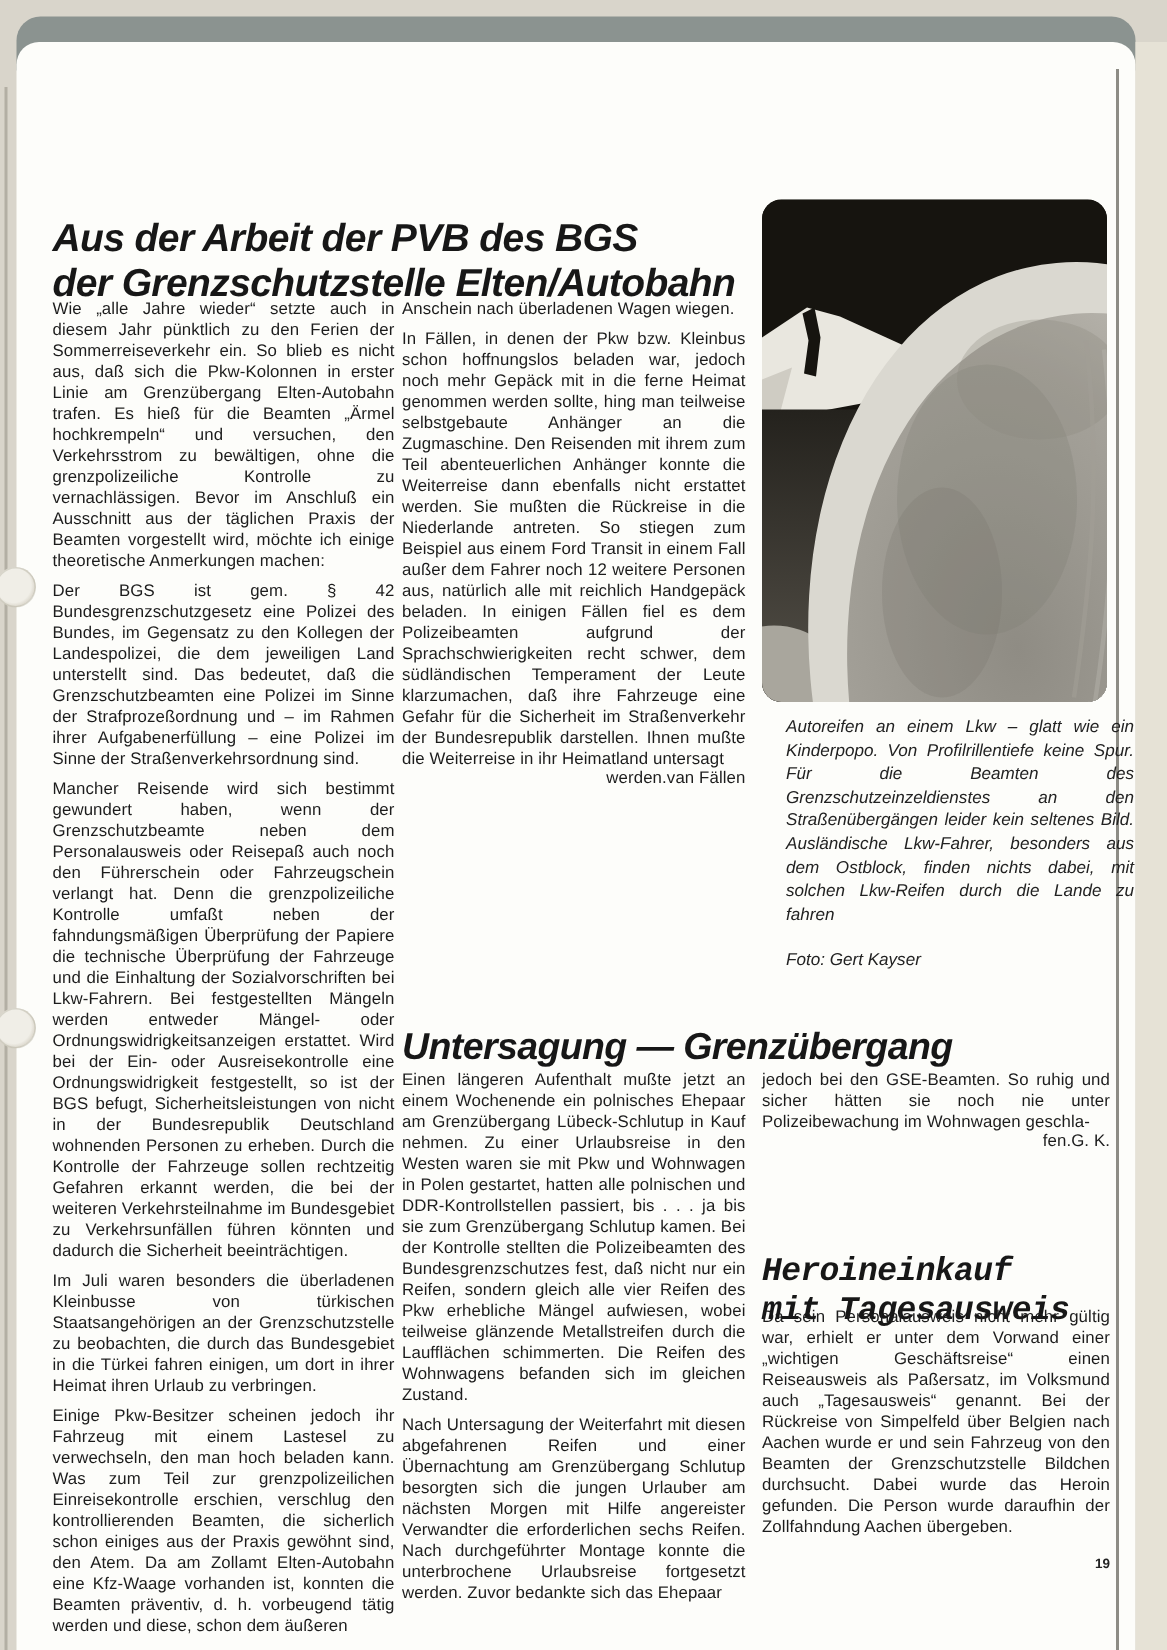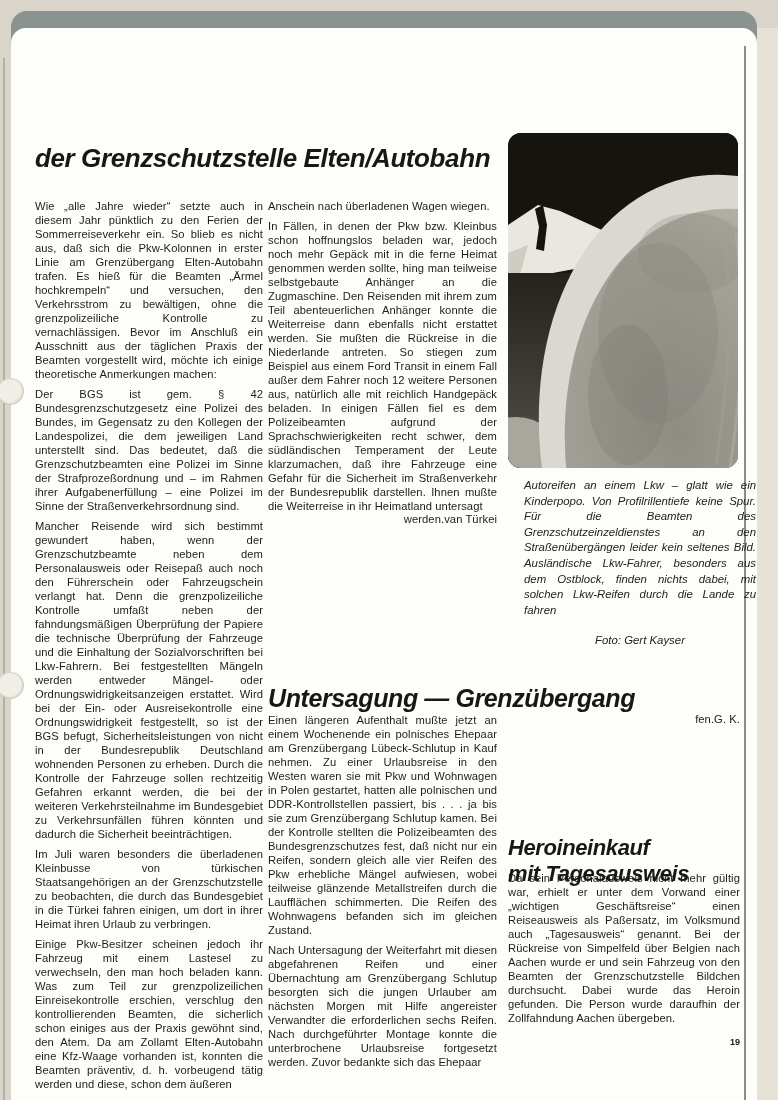--- a/index.html
+++ b/index.html
@@ -21,66 +21,67 @@
     background:radial-gradient(circle at 45% 45%, #f0eee7 0 55%, #dcd8cd 68%, rgba(220,216,205,0) 72%);
     box-shadow:inset 0 0 0 1px rgba(170,165,150,.35);}
   .hole1{left:-3px;top:378px;}
   .hole2{left:-3px;top:672px;}
   
   .headline{font-weight:700;font-style:italic;letter-spacing:-0.4px;color:#171717;}
   .bgs-title{left:35px;top:126px;font-size:26px;line-height:30px;}
   .bgs-title span{display:block;}
   .camping-title{left:268px;top:663px;font-size:25px;line-height:28px;}
   .heroin-title{left:508px;top:813px;font-size:22px;line-height:26px;}
-  .heroin-title span{display:block;}
+  .heroin-title span{display:block;font-family:Liberation Mono, monospace;}
   
   .col{width:228px;}
   .bt{font-size:11.2px;line-height:14px;letter-spacing:0.08px;text-align:justify;}
   .bt p{margin:0 0 6px 0;}
   .col1-bgs{left:35px;top:199px;}
   .col2-bgs{left:268px;top:199px;width:229px;}
   .col1-camp{left:268px;top:713px;width:229px;}
   .col2-camp{left:508px;top:713px;width:232px;}
   .heroin-col{left:508px;top:871px;width:232px;}
   .last-line{display:flex;justify-content:flex-end;margin-top:-1px;}
   
   .photo{left:508px;top:133px;width:230px;height:335px;border-radius:13px;overflow:hidden;background:#16140f;}
   .caption{left:524px;top:478px;width:232px;font-style:italic;font-size:11.4px;line-height:15.6px;text-align:justify;color:#222;}
-  .caption .credit{text-align:center;margin-top:15px;font-style:italic;}
+  .caption .credit{text-align:left;margin-top:15px;font-style:italic;}
   .page-num{left:714px;top:1037px;width:26px;font-size:9px;font-weight:700;text-align:right;color:#222;}
 </style>
 </head>
 <body>
 
 <div class="abs top-bar"></div>
 <div class="abs page"></div>
 <div class="abs right-strip"></div>
 <div class="abs right-rule"></div>
 <div class="abs left-rule"></div>
 <div class="abs punch-hole hole1"></div>
 <div class="abs punch-hole hole2"></div>
 
 <h1 class="abs headline bgs-title">
+  <span>Aus der Arbeit der PVB des BGS</span>
   <span>der Grenzschutzstelle Elten/Autobahn</span>
 </h1>
 
 <div class="abs col bt col1-bgs">
   <p>Wie „alle Jahre wieder“ setzte auch in diesem Jahr pünktlich zu den Ferien der Sommerreiseverkehr ein. So blieb es nicht aus, daß sich die Pkw-Kolonnen in erster Linie am Grenzübergang Elten-Autobahn trafen. Es hieß für die Beamten „Ärmel hochkrempeln“ und versuchen, den Verkehrsstrom zu bewältigen, ohne die grenzpolizeiliche Kontrolle zu vernachlässigen. Bevor im Anschluß ein Ausschnitt aus der täglichen Praxis der Beamten vorgestellt wird, möchte ich einige theoretische Anmerkungen machen:</p>
   <p>Der BGS ist gem. § 42 Bundesgrenzschutzgesetz eine Polizei des Bundes, im Gegensatz zu den Kollegen der Landespolizei, die dem jeweiligen Land unterstellt sind. Das bedeutet, daß die Grenzschutzbeamten eine Polizei im Sinne der Strafprozeßordnung und – im Rahmen ihrer Aufgabenerfüllung – eine Polizei im Sinne der Straßenverkehrsordnung sind.</p>
   <p>Mancher Reisende wird sich bestimmt gewundert haben, wenn der Grenzschutzbeamte neben dem Personalausweis oder Reisepaß auch noch den Führerschein oder Fahrzeugschein verlangt hat. Denn die grenzpolizeiliche Kontrolle umfaßt neben der fahndungsmäßigen Überprüfung der Papiere die technische Überprüfung der Fahrzeuge und die Einhaltung der Sozialvorschriften bei Lkw-Fahrern. Bei festgestellten Mängeln werden entweder Mängel- oder Ordnungswidrigkeitsanzeigen erstattet. Wird bei der Ein- oder Ausreisekontrolle eine Ordnungswidrigkeit festgestellt, so ist der BGS befugt, Sicherheitsleistungen von nicht in der Bundesrepublik Deutschland wohnenden Personen zu erheben. Durch die Kontrolle der Fahrzeuge sollen rechtzeitig Gefahren erkannt werden, die bei der weiteren Verkehrsteilnahme im Bundesgebiet zu Verkehrsunfällen führen könnten und dadurch die Sicherheit beeinträchtigen.</p>
   <p>Im Juli waren besonders die überladenen Kleinbusse von türkischen Staatsangehörigen an der Grenzschutzstelle zu beobachten, die durch das Bundesgebiet in die Türkei fahren einigen, um dort in ihrer Heimat ihren Urlaub zu verbringen.</p>
   <p>Einige Pkw-Besitzer scheinen jedoch ihr Fahrzeug mit einem Lastesel zu verwechseln, den man hoch beladen kann. Was zum Teil zur grenzpolizeilichen Einreisekontrolle erschien, verschlug den kontrollierenden Beamten, die sicherlich schon einiges aus der Praxis gewöhnt sind, den Atem. Da am Zollamt Elten-Autobahn eine Kfz-Waage vorhanden ist, konnten die Beamten präventiv, d. h. vorbeugend tätig werden und diese, schon dem äußeren</p>
 </div>
 
 <div class="abs col bt col2-bgs">
   <p>Anschein nach überladenen Wagen wiegen.</p>
   <p style="margin-bottom:0">In Fällen, in denen der Pkw bzw. Kleinbus schon hoffnungslos beladen war, jedoch noch mehr Gepäck mit in die ferne Heimat genommen werden sollte, hing man teilweise selbstgebaute Anhänger an die Zugmaschine. Den Reisenden mit ihrem zum Teil abenteuerlichen Anhänger konnte die Weiterreise dann ebenfalls nicht erstattet werden. Sie mußten die Rückreise in die Niederlande antreten. So stiegen zum Beispiel aus einem Ford Transit in einem Fall außer dem Fahrer noch 12 weitere Personen aus, natürlich alle mit reichlich Handgepäck beladen. In einigen Fällen fiel es dem Polizeibeamten aufgrund der Sprachschwierigkeiten recht schwer, dem südländischen Temperament der Leute klarzumachen, daß ihre Fahrzeuge eine Gefahr für die Sicherheit im Straßenverkehr der Bundesrepublik darstellen. Ihnen mußte die Weiterreise in ihr Heimatland untersagt</p>
   <div class="last-line">
     <span>werden.</span>
-    <span>van Türkei</span>
+    <span>van Fällen</span>
   </div>
 </div>
 
 <div class="abs photo">
   <svg width="230" height="335" viewBox="0 0 230 335" preserveAspectRatio="none">
     <defs>
       <radialGradient id="tg" cx="0.32" cy="0.38" r="0.78">
         <stop offset="0" stop-color="#8f8c84"></stop>
         <stop offset="0.45" stop-color="#a5a29a"></stop>
         <stop offset="0.8" stop-color="#c7c4bc"></stop>
@@ -113,20 +114,21 @@
 </div>
 
 <h2 class="abs headline camping-title">Untersagung — Grenzübergang</h2>
 
 <div class="abs col bt col1-camp">
   <p>Einen längeren Aufenthalt mußte jetzt an einem Wochenende ein polnisches Ehepaar am Grenzübergang Lübeck-Schlutup in Kauf nehmen. Zu einer Urlaubsreise in den Westen waren sie mit Pkw und Wohnwagen in Polen gestartet, hatten alle polnischen und DDR-Kontrollstellen passiert, bis . . . ja bis sie zum Grenzübergang Schlutup kamen. Bei der Kontrolle stellten die Polizeibeamten des Bundesgrenzschutzes fest, daß nicht nur ein Reifen, sondern gleich alle vier Reifen des Pkw erhebliche Mängel aufwiesen, wobei teilweise glänzende Metallstreifen durch die Laufflächen schimmerten. Die Reifen des Wohnwagens befanden sich im gleichen Zustand.</p>
   <p>Nach Untersagung der Weiterfahrt mit diesen abgefahrenen Reifen und einer Übernachtung am Grenzübergang Schlutup besorgten sich die jungen Urlauber am nächsten Morgen mit Hilfe angereister Verwandter die erforderlichen sechs Reifen. Nach durchgeführter Montage konnte die unterbrochene Urlaubsreise fortgesetzt werden. Zuvor bedankte sich das Ehepaar</p>
 </div>
 
 <div class="abs col bt col2-camp">
+  <p style="margin-bottom:0">jedoch bei den GSE-Beamten. So ruhig und sicher hätten sie noch nie unter Polizeibewachung im Wohnwagen geschla-</p>
   <div class="last-line">
     <span>fen.</span>
     <span>G. K.</span>
   </div>
 </div>
 
 <h3 class="abs headline heroin-title">
   <span>Heroineinkauf</span>
   <span>mit Tagesausweis</span>
 </h3>

